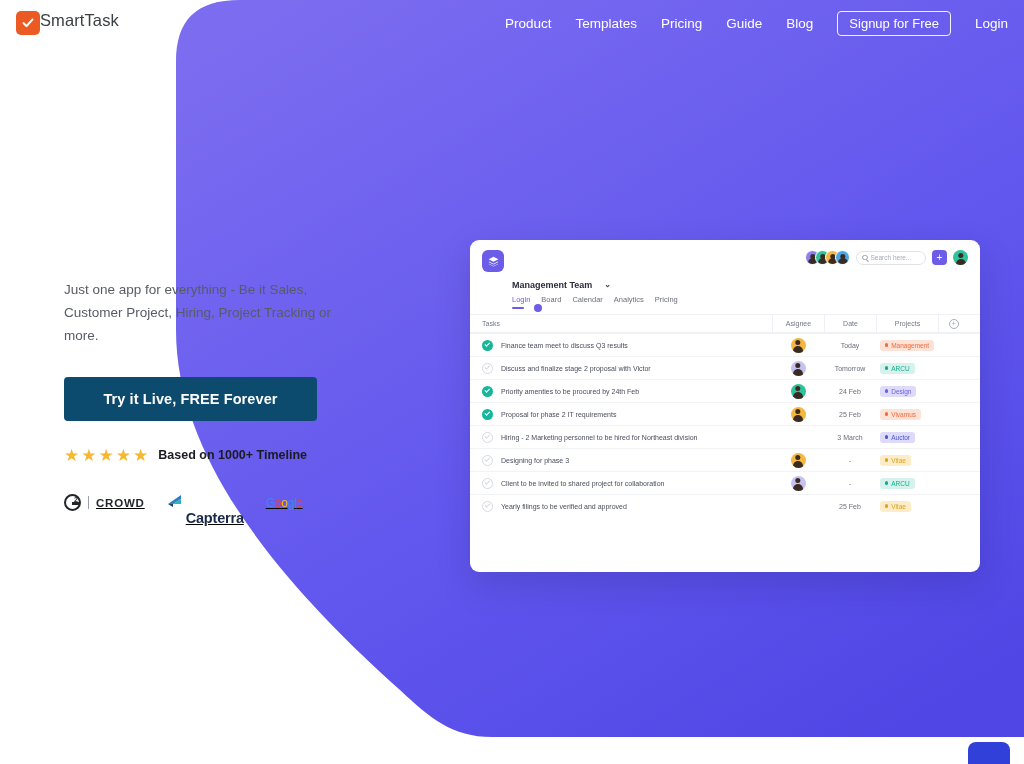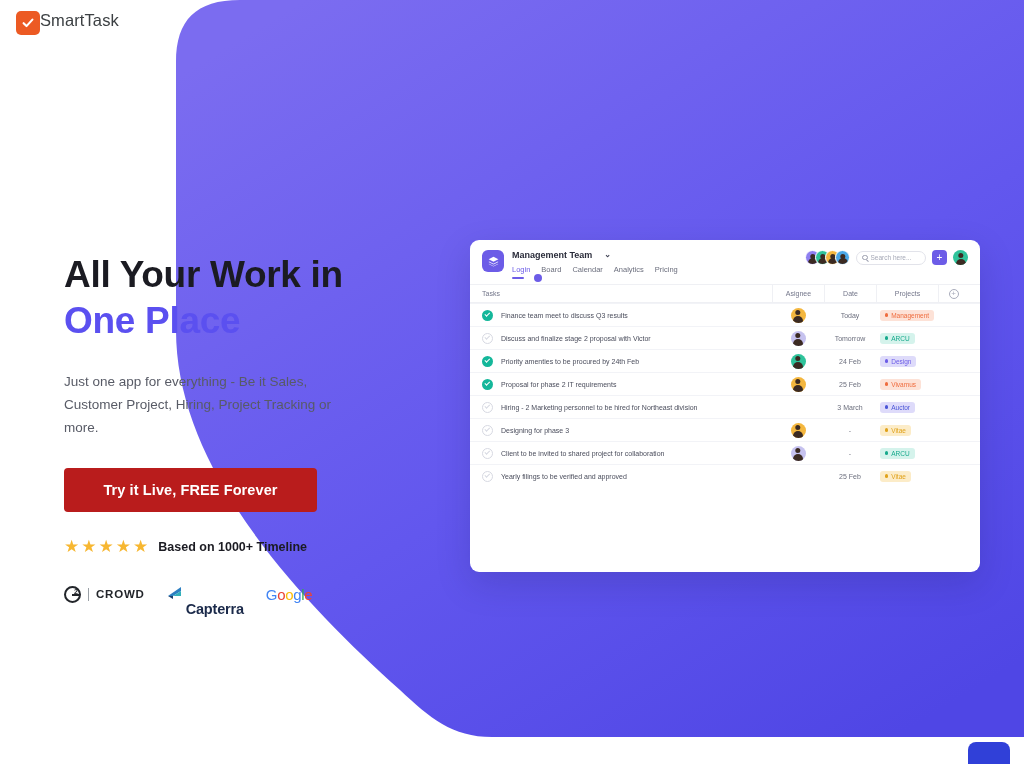--- a/index.html
+++ b/index.html
@@ -44,64 +44,64 @@
     font-size:37px; line-height:1.24; font-weight:bold; color:#1b1b22;
     letter-spacing:-.3px;
   }
   .hero h1 .accent { color:#5b50f0; display:block; }
   .hero p.sub {
     margin-top:26px; font-size:13.5px; line-height:1.72; color:#585b66;
     max-width:300px;
   }
   .cta {
     display:block; margin-top:29px; width:253px; height:44px;
-    background:#b91c1c; color:#fff; border:none; border-radius:4px;
+    background:#0c4a6e; color:#fff; border:none; border-radius:4px;
     font-family:"Liberation Sans", sans-serif;
     font-size:14.5px; font-weight:bold; cursor:pointer; letter-spacing:.1px;
   }
   .rating { margin-top:26px; display:flex; align-items:center; gap:10px; }
   .stars { display:flex; gap:2px; }
   .stars span { color:#f7b731; font-size:17px; line-height:1; }
   .rating-text { font-size:12.5px; font-weight:bold; color:#1b1b22; }
 
-  .logos { margin-top:16px; display:flex; align-items:center; gap:22px; }
+  .logos { margin-top:16px; display:flex; align-items:center; gap:22px;text-decoration:underline; }
   .logo-item { display:flex; align-items:center; gap:4px; }
   .g2-g {
     width:17px; height:17px; border-radius:50%;
     border:2.4px solid #22252a; position:relative;
     display:flex; align-items:center; justify-content:center;
   }
   .g2-g::after {
     content:""; position:absolute; right:-1px; top:6px;
     width:8px; height:2.4px; background:#22252a;
   }
   .g2-sup { font-size:7px; color:#22252a; position:absolute; right:1px; top:0px; font-weight:bold;}
   .g2-bar { width:1px; height:13px; background:#9aa0a6; margin:0 3px; }
   .g2-word { font-size:11.5px; font-weight:bold; color:#22252a; letter-spacing:.8px; }
   .cap-word { font-size:14.5px; font-weight:bold; color:#1b2a4a; letter-spacing:-.2px;margin-top:30px; }
-  .goog { font-size:15px; letter-spacing:-.3px; }
+  .goog { font-size:12px; letter-spacing:-.3px; }
   .goog b { font-weight:normal; }
 
   
   .app {
     position:absolute; left:470px; top:240px; width:510px; height:332px;
     background:#fff; border-radius:9px; z-index:4;
     box-shadow:0 12px 34px rgba(25,22,80,.17);
     overflow:hidden;
     font-size:7px; color:#4a4d5c;
   }
   .app-head { padding:10px 12px 0 12px; display:flex; align-items:flex-start; }
   .app-logo {
     width:22px; height:22px; border-radius:6px; background:#6c5ce7;
     display:flex; align-items:center; justify-content:center; flex:0 0 auto;
   }
   .app-titles { margin-left:8px; }
   .ws-name {
     font-size:9px; font-weight:bold; color:#2a2c3a;
-    display:flex; align-items:center; gap:12px;
+    display:flex; align-items:center; gap:12px;margin-top:30px;
   }
   .chev { color:#3f4254; font-size:8px; line-height:1; }
   .tabs { display:flex; gap:11px; margin-top:5px; position:relative; }
   .tabs .tab { font-size:7.5px; color:#6b6e7d; cursor:pointer; }
   .tabs .tab.active { color:#6c5ce7; }
   .tab-underline {
     position:absolute; left:0; bottom:-5px; width:12px; height:2px;
     background:#6c5ce7; border-radius:2px;
   }
   .tab-dot {
@@ -231,27 +231,32 @@
 
   <div class="brand">
     <span class="brand-mark">
       <svg width="14" height="14" viewBox="0 0 14 14">
         <path d="M2.6 7.2 L5.5 10.1 L11.4 3.6" stroke="#ffffff" stroke-width="2.1" fill="none" stroke-linecap="round" stroke-linejoin="round"></path>
       </svg>
     </span>
     <span class="brand-name">SmartTask</span>
   </div>
 
+  <nav class="nav">
+    <a href="#">Product</a>
+    <a href="#">Templates</a>
+    <a href="#">Pricing</a>
+    <a href="#">Guide</a>
+    <a href="#">Blog</a>
+    <a href="#" class="signup">Signup for Free</a>
+    <a href="#">Login</a>
+  </nav>
 </div>
 
 <section class="hero">
-  <h1>
-    <span>All Your Work in</span>
-    <span class="accent">One Place</span>
-  </h1>
 
   <p class="sub">Just one app for everything - Be it Sales, Customer Project, Hiring, Project Tracking or more.</p>
 
   <button class="cta">Try it Live, FREE Forever</button>
 
   <div class="rating">
     <span class="stars">
       <span>★</span>
         <span>★</span>
         <span>★</span>

